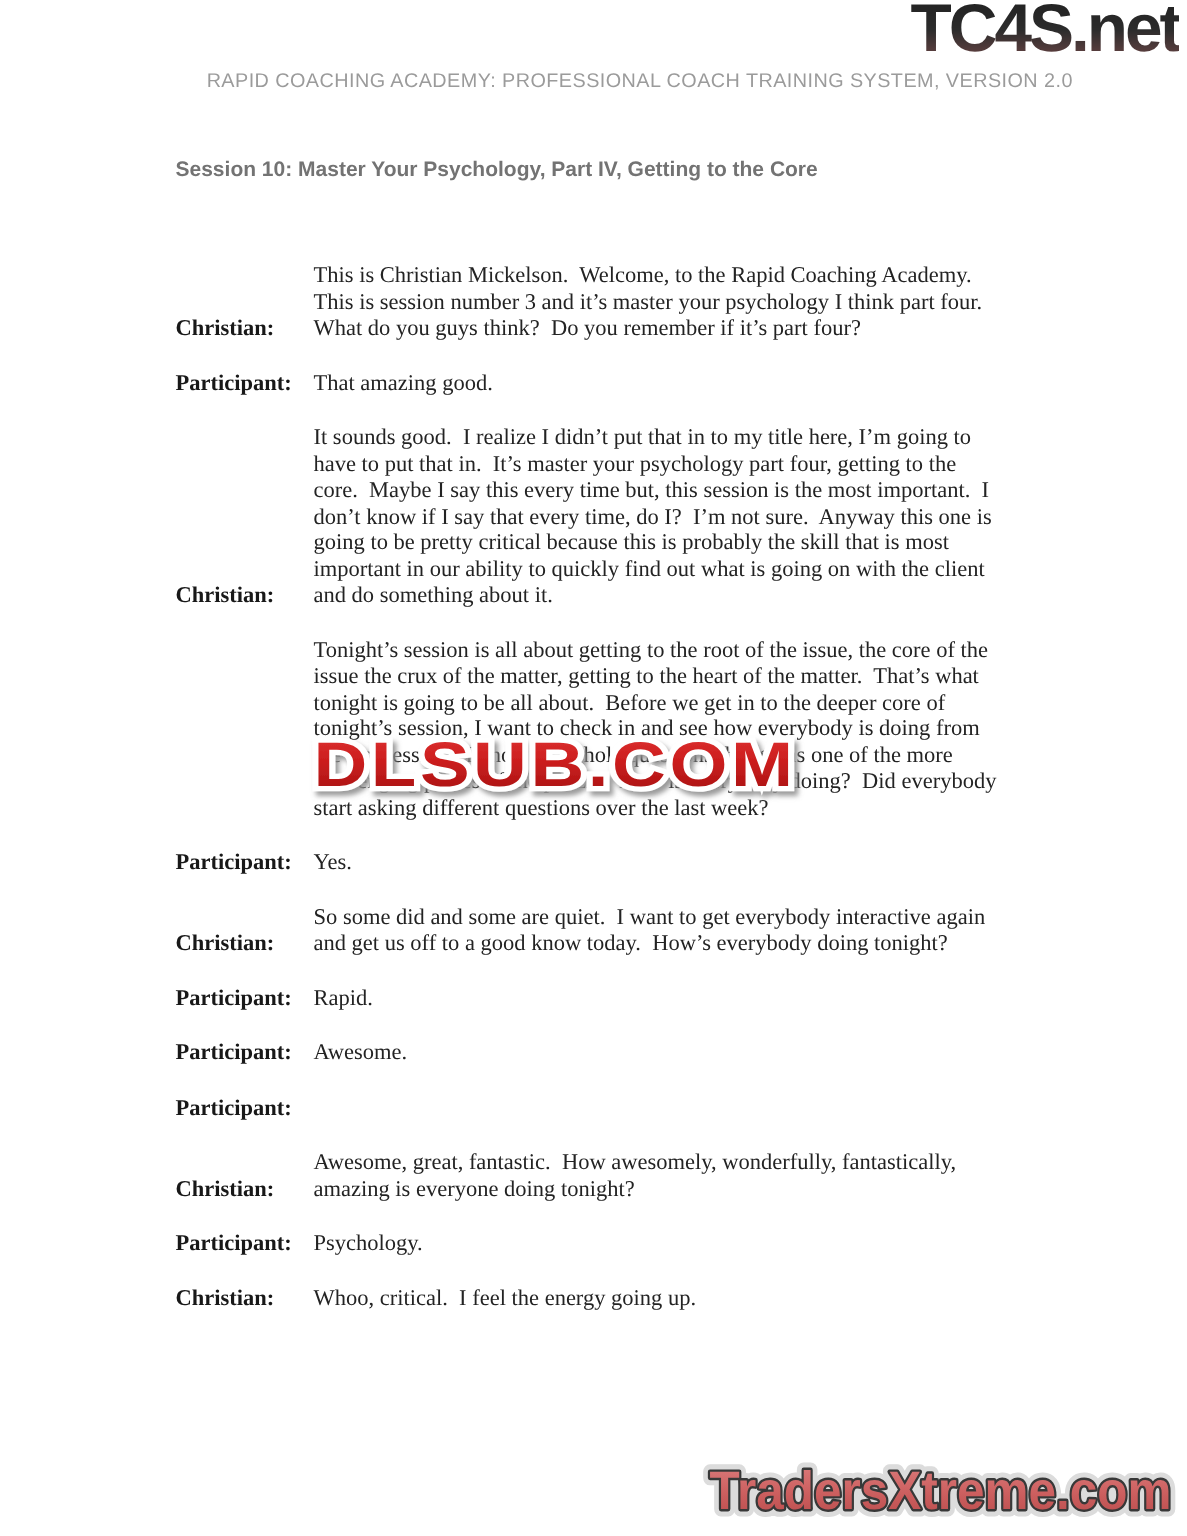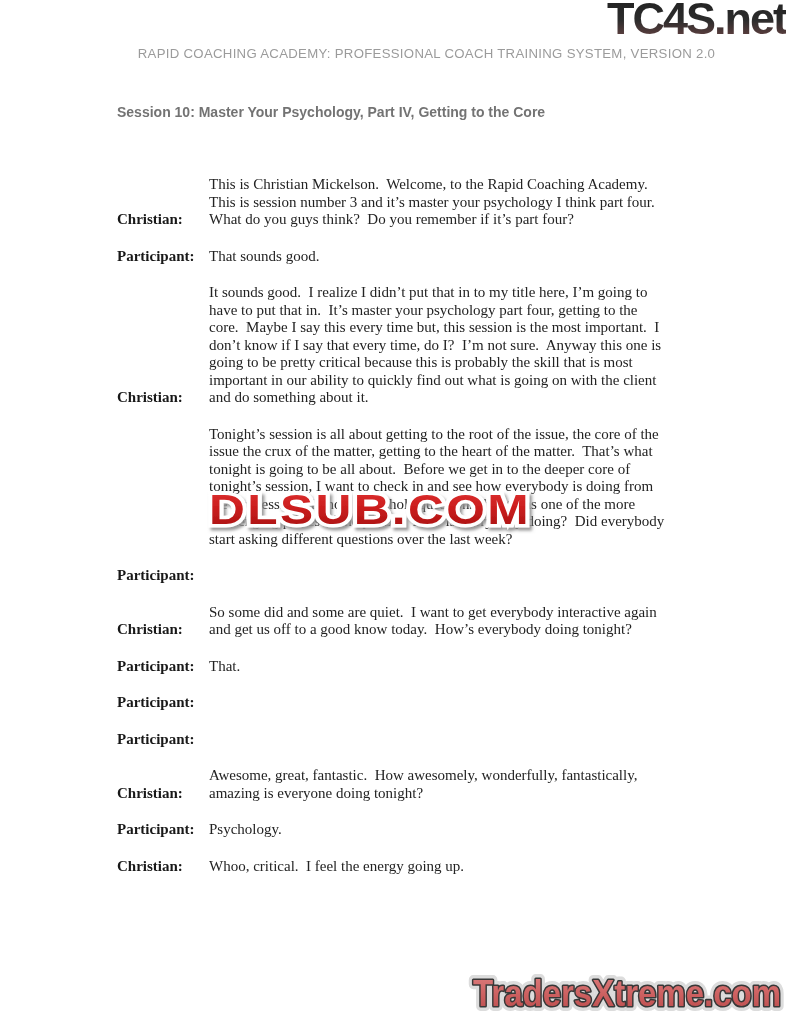--- a/index.html
+++ b/index.html
@@ -64,49 +64,51 @@
 
 <div class="transcript">
 
     <div class="row">
       <div class="speaker">Christian:</div>
       <div class="speech">This is Christian Mickelson.  Welcome, to the Rapid Coaching Academy.  This is session number 3 and it’s master your psychology I think part four.  What do you guys think?  Do you remember if it’s part four?</div>
     </div>
 
     <div class="row">
       <div class="speaker">Participant:</div>
-      <div class="speech">That sounds good.</div>
+      <div class="speech">That amazing good.</div>
     </div>
 
     <div class="row">
       <div class="speaker">Christian:</div>
       <div class="speech">It sounds good.  I realize I didn’t put that in to my title here, I’m going to have to put that in.  It’s master your psychology part four, getting to the core.  Maybe I say this every time but, this session is the most important.  I don’t know if I say that every time, do I?  I’m not sure.  Anyway this one is going to be pretty critical because this is probably the skill that is most important in our ability to quickly find out what is going on with the client and do something about it.</div>
     </div>
 
     <div class="row">
       <div class="speaker"></div>
       <div class="speech">Tonight’s session is all about getting to the root of the issue, the core of the issue the crux of the matter, getting to the heart of the matter.  That’s what tonight is going to be all about.  Before we get in to the deeper core of tonight’s session, I want to check in and see how everybody is doing from the last session.  I know the whole questions thing was one of the more challenging pieces of the puzzle.  How is everybody doing?  Did everybody start asking different questions over the last week?</div>
     </div>
 
     <div class="row">
       <div class="speaker">Participant:</div>
+      <div class="speech">Yes.</div>
     </div>
 
     <div class="row">
       <div class="speaker">Christian:</div>
       <div class="speech">So some did and some are quiet.  I want to get everybody interactive again and get us off to a good know today.  How’s everybody doing tonight?</div>
     </div>
 
     <div class="row">
       <div class="speaker">Participant:</div>
-      <div class="speech">That.</div>
+      <div class="speech">Rapid.</div>
     </div>
 
     <div class="row">
       <div class="speaker">Participant:</div>
+      <div class="speech">Awesome.</div>
     </div>
 
     <div class="row">
       <div class="speaker">Participant:</div>
     </div>
 
     <div class="row">
       <div class="speaker">Christian:</div>
       <div class="speech">Awesome, great, fantastic.  How awesomely, wonderfully, fantastically, amazing is everyone doing tonight?</div>
     </div>

